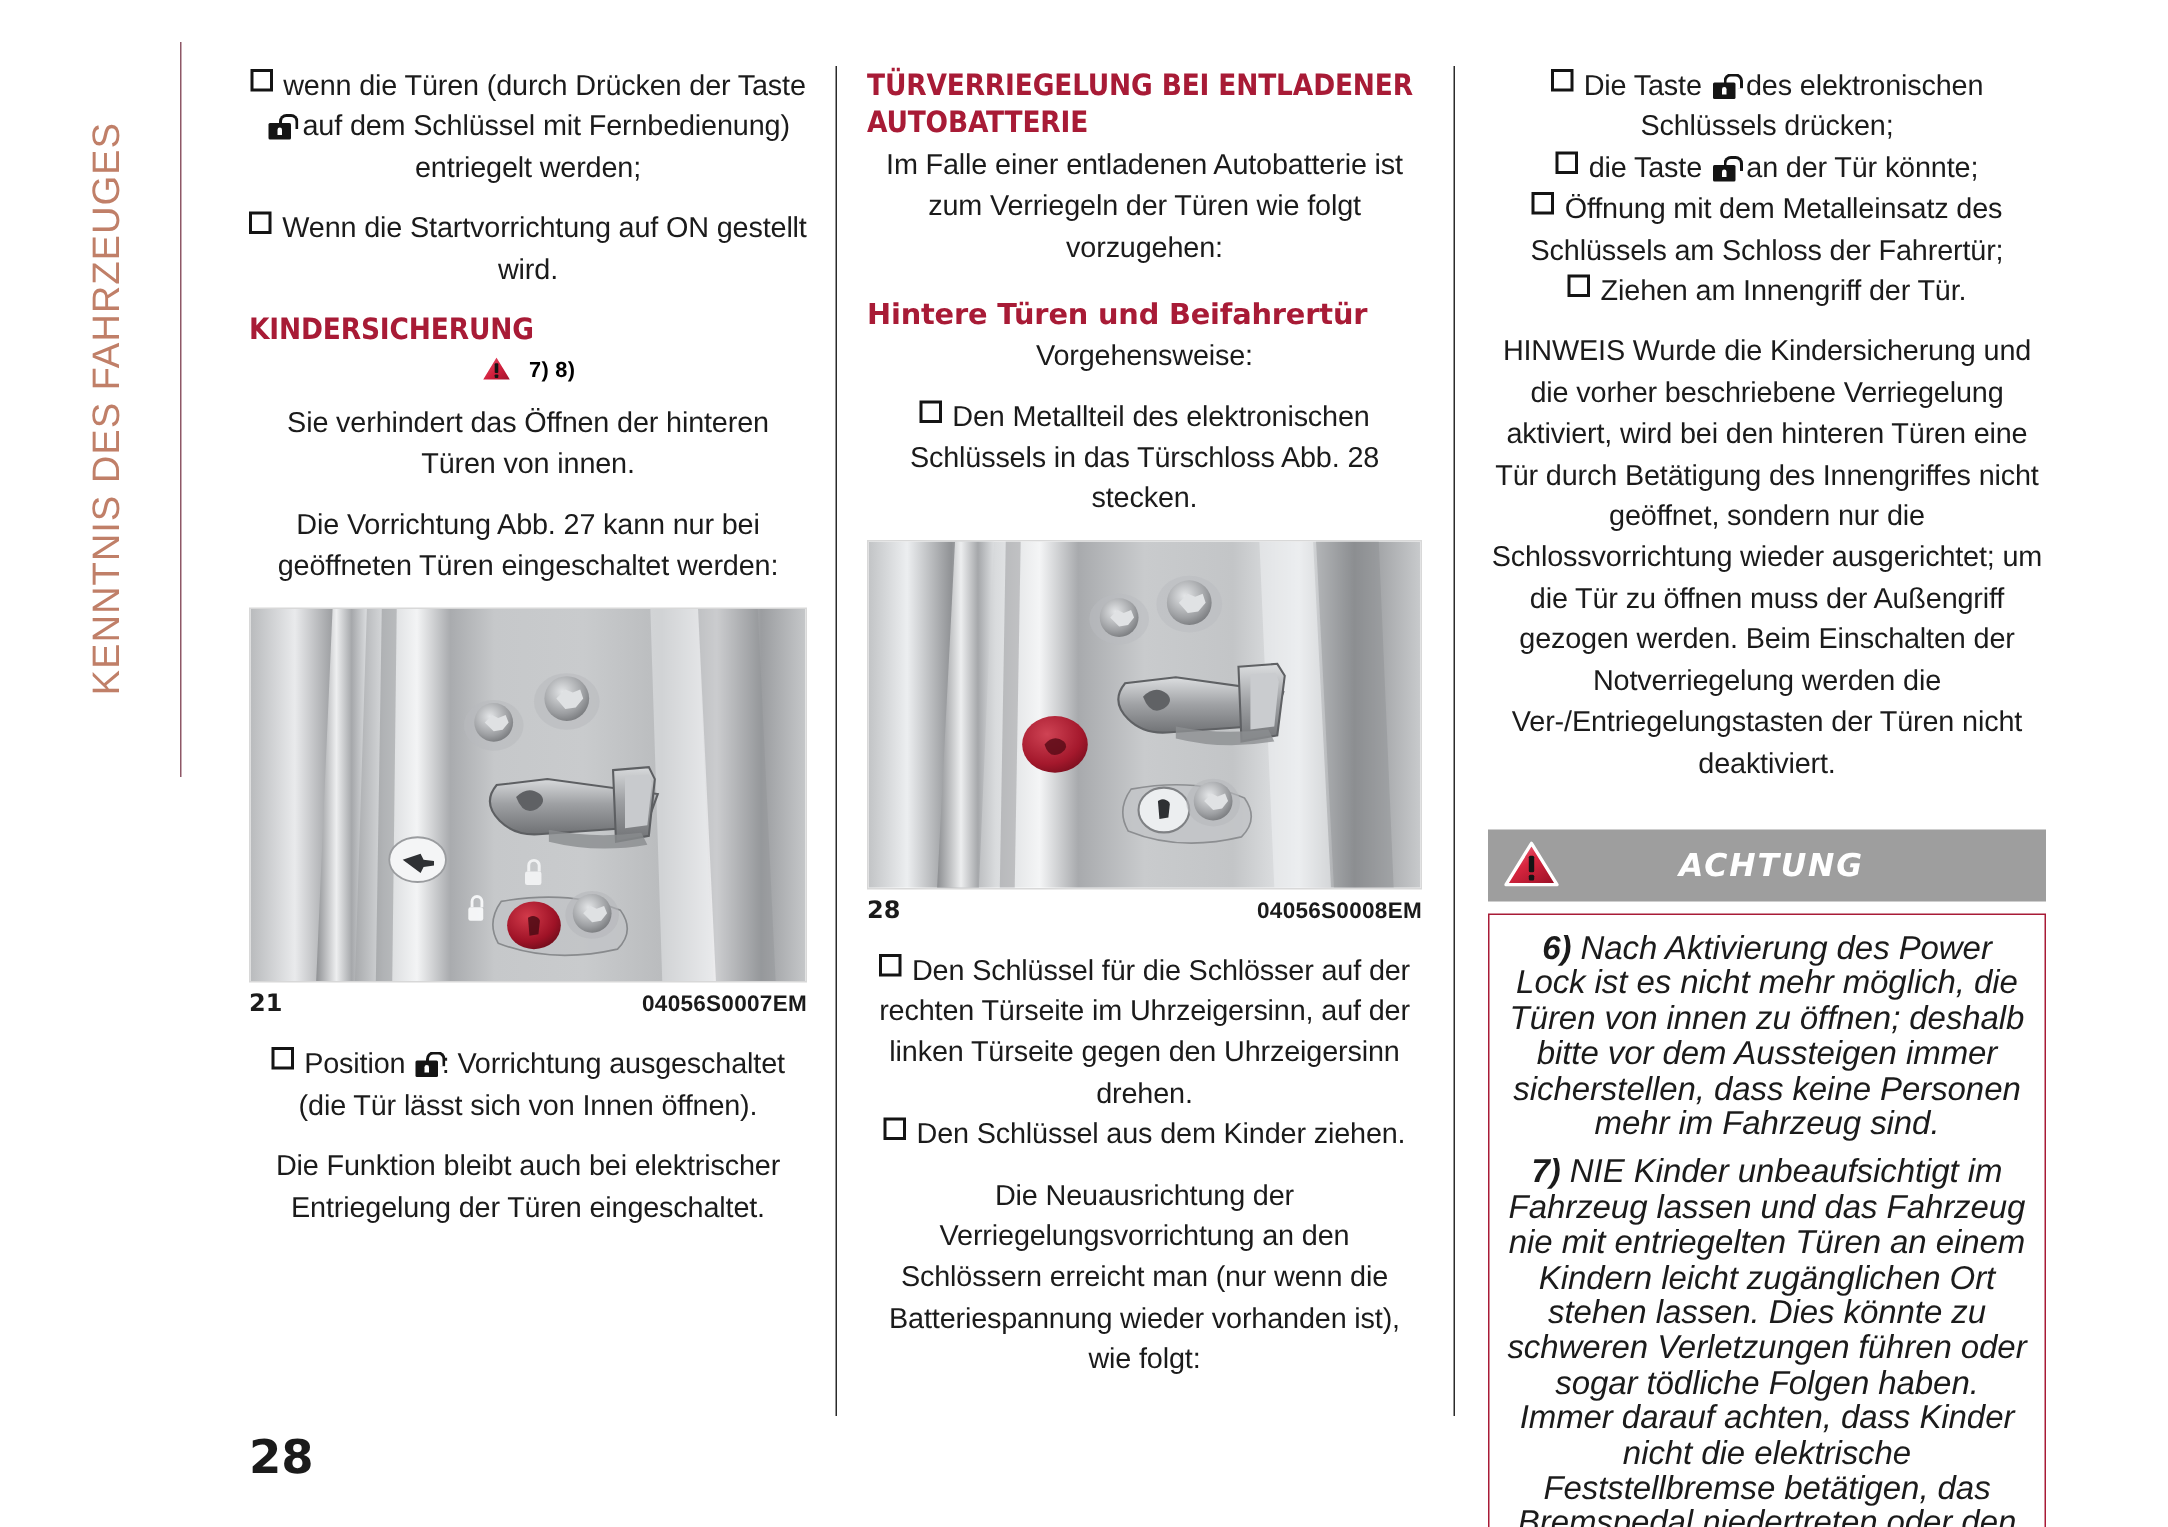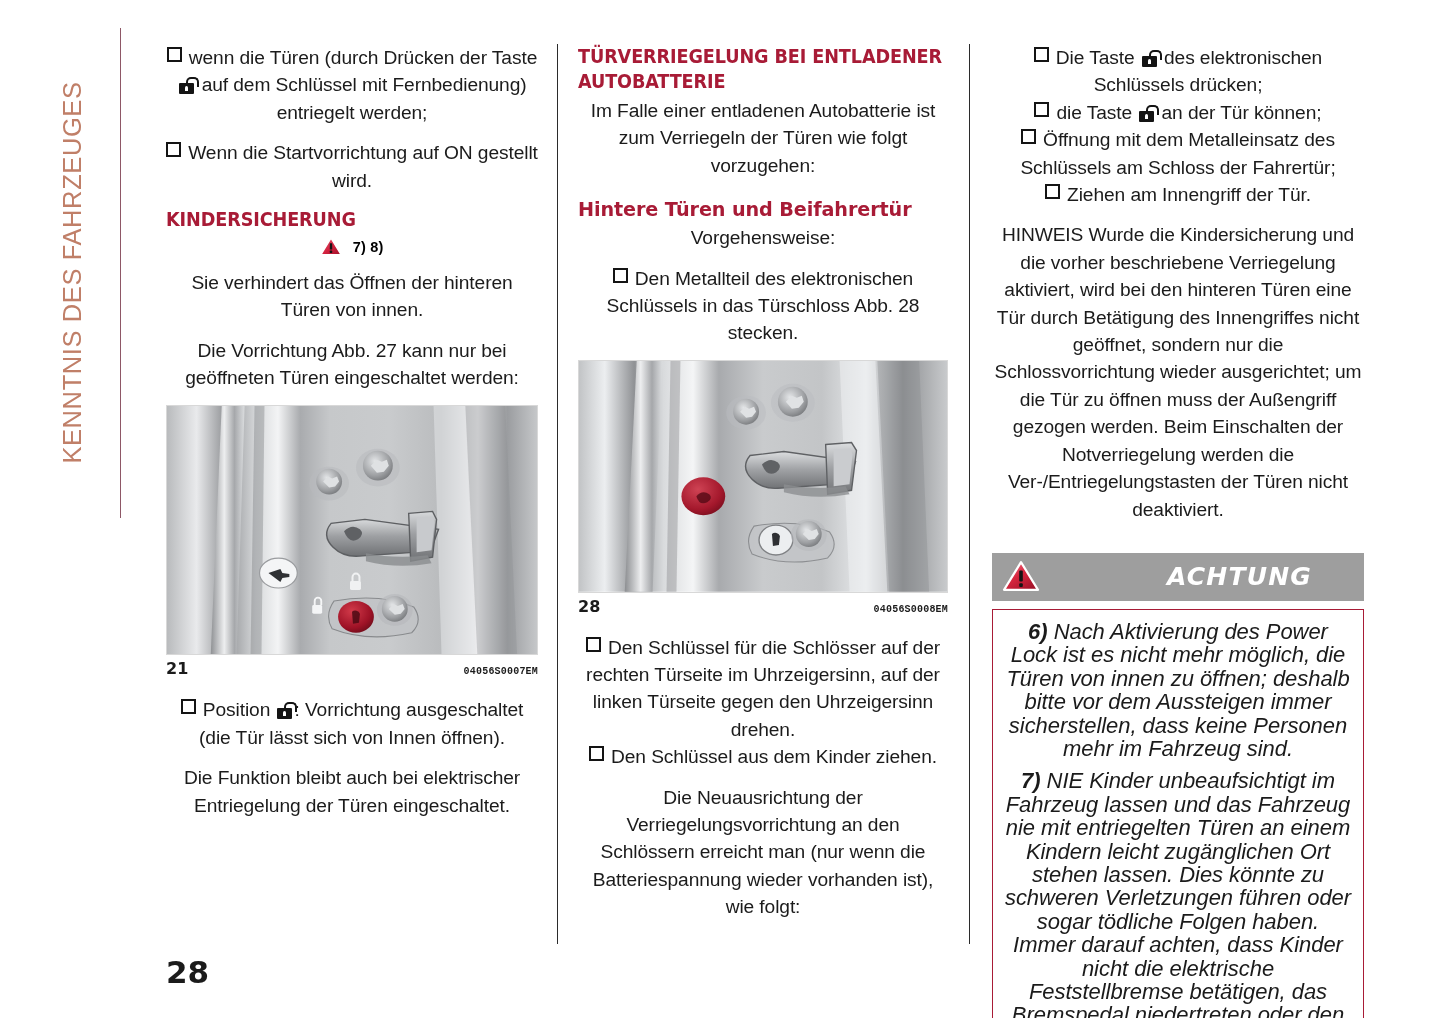--- a/index.html
+++ b/index.html
@@ -179,47 +179,47 @@
     margin-top: 4px;
     margin-bottom: 18px;
   }
   .fig-num {
     font-size: 16px;
     font-weight: bold;
     color: #1b1b1b;
     font-family: "DejaVu Sans", "Liberation Sans", sans-serif;
   }
   .fig-code {
-    font-size: 10px;
+    font-size: 15px;
     font-weight: bold;
     color: #1b1b1b;
     letter-spacing: 0.2px;
-    font-family: Liberation Mono, monospace;
+    font-family: Liberation Sans, sans-serif;
   }
 
   
   .warn-wrap { margin-top: 30px; }
   .warn-head {
     position: relative;
     height: 48px;
     background: #9e9e9e;
     display: flex;
     align-items: center;
   }
   .warn-head-icon {
     width: 58px;
     display: flex;
     justify-content: center;
     align-items: center;
   }
   .warn-head-title {
     flex: 1;
-    text-align: right;
+    text-align: center;
     color: #ffffff;
-    font-size: 25px;
+    font-size: 21px;
     font-weight: bold;
     font-style: italic;
     letter-spacing: 1.2px;
     padding-right: 52px;
     font-family: "DejaVu Sans", "Liberation Sans", sans-serif;
   }
   .warn-body {
     border: 1.6px solid #a81b36;
     border-top: none;
     padding: 10px 11px 11px 11px;
@@ -500,21 +500,21 @@
         <span class="shackle"></span><span class="body"></span><span class="keyhole"></span>
       </span>
       <span>des elektronischen Schlüssels drücken;</span>
     </p>
 
     <p class="tight">
       <span class="bullet"></span><span>die Taste</span>
       <span class="lock open">
         <span class="shackle"></span><span class="body"></span><span class="keyhole"></span>
       </span>
-      <span>an der Tür können;</span>
+      <span>an der Tür könnte;</span>
     </p>
 
     <p class="tight">
       <span class="bullet"></span><span>Öffnung mit dem Metalleinsatz des Schlüssels am Schloss der Fahrertür;</span>
     </p>
 
     <p class="para">
       <span class="bullet"></span><span>Ziehen am Innengriff der Tür.</span>
     </p>
 

